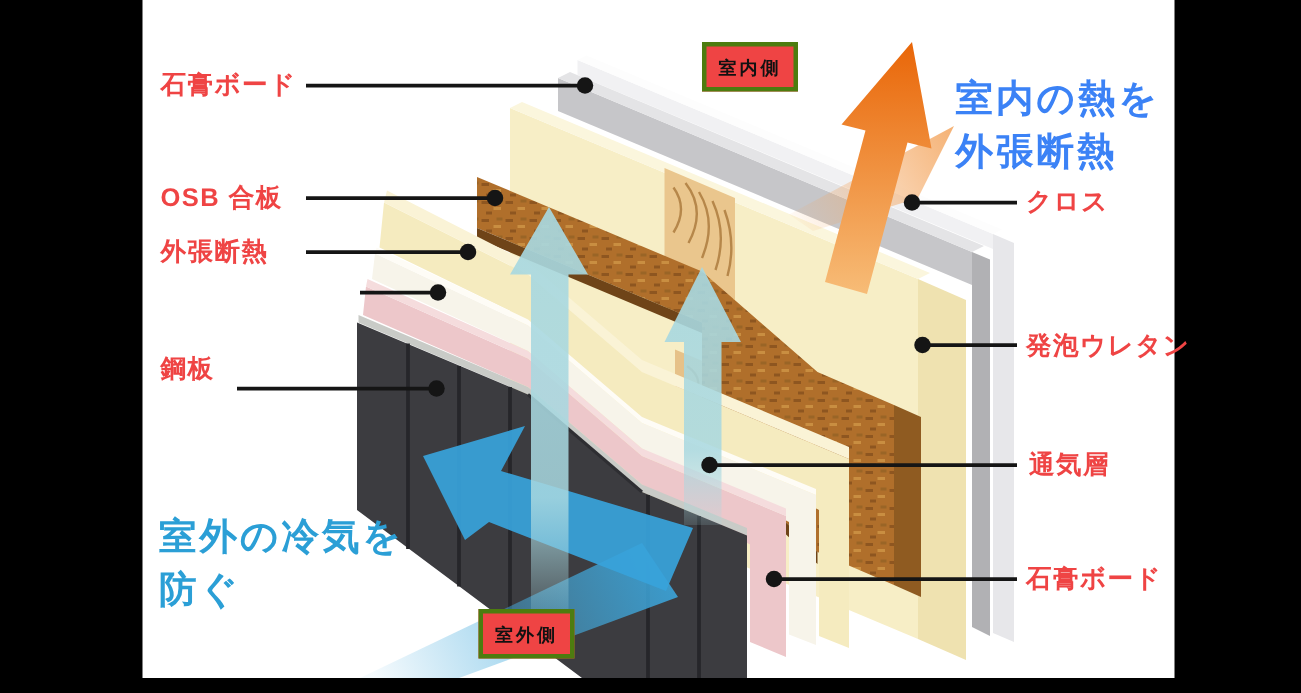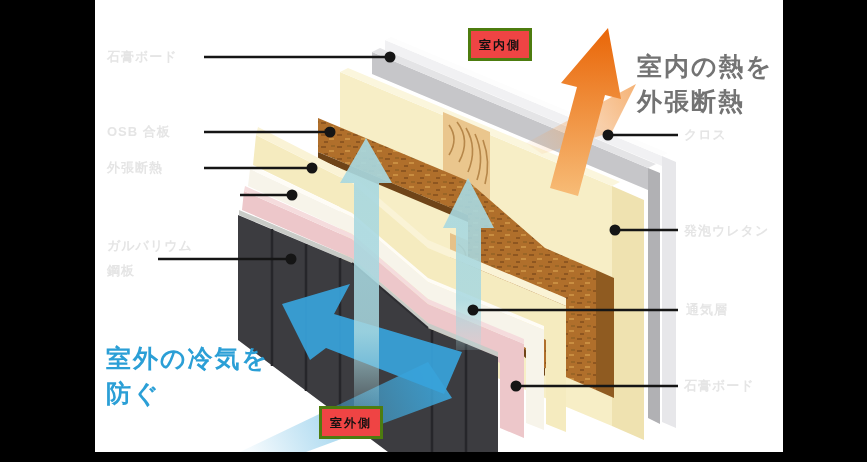--- a/index.html
+++ b/index.html
@@ -1,26 +1,26 @@
 <!DOCTYPE html>
 <html><head>
 <meta charset="utf-8">
 <style>
   html,body{margin:0;padding:0;background:#000;}
   .stage{position:relative;width:867px;height:462px;background:#000;overflow:hidden;
          font-family:"Liberation Sans","DejaVu Sans",sans-serif;}
   .panel{position:absolute;left:95px;top:0;width:688px;height:452px;background:#fff;}
   svg.art{position:absolute;left:0;top:0;}
-  .lbl{position:absolute;color:#e5e5e5;font-size:13px;font-weight:700;line-height:20px;
+  .lbl{position:absolute;color:#ef4444;font-size:17px;font-weight:700;line-height:20px;
        letter-spacing:1px;white-space:nowrap;}
   .lbl2{line-height:25px;}
   .slogan{position:absolute;font-size:25px;font-weight:800;line-height:35px;
           letter-spacing:2px;white-space:nowrap;}
   .slogan.blue{color:#2b9fd6;}
-  .slogan.orange{color:#737373;}
+  .slogan.orange{color:#3b82f6;}
   .sidetag{position:absolute;background:#ef4444;border:3px solid #4d7c0f;color:#111;
            font-size:12px;font-weight:800;letter-spacing:2px;padding:3px 8px 2px 8px;
            line-height:22px;white-space:nowrap;}
 </style>
 </head>
 <body>
 
 <div class="stage">
   <div class="panel"></div>
 
@@ -156,21 +156,20 @@
       <circle cx="615" cy="230" r="5.5"></circle>
       <circle cx="473" cy="310" r="5.5"></circle>
       <circle cx="516" cy="386" r="5.5"></circle>
     </g>
   </svg>
 
   <div class="lbl" style="left:107px;top:47px">石膏ボード</div>
   <div class="lbl" style="left:107px;top:122px">OSB 合板</div>
   <div class="lbl" style="left:107px;top:158px">外張断熱</div>
   <div class="lbl lbl2" style="left:107px;top:233px">
-    <div>ガルバリウム</div>
     <div>鋼板</div>
   </div>
 
   <div class="lbl" style="left:684px;top:125px">クロス</div>
   <div class="lbl lbl2" style="left:684px;top:218px">
     <div>発泡ウレタン</div>
   </div>
   <div class="lbl" style="left:686px;top:300px">通気層</div>
   <div class="lbl" style="left:684px;top:376px">石膏ボード</div>
 

